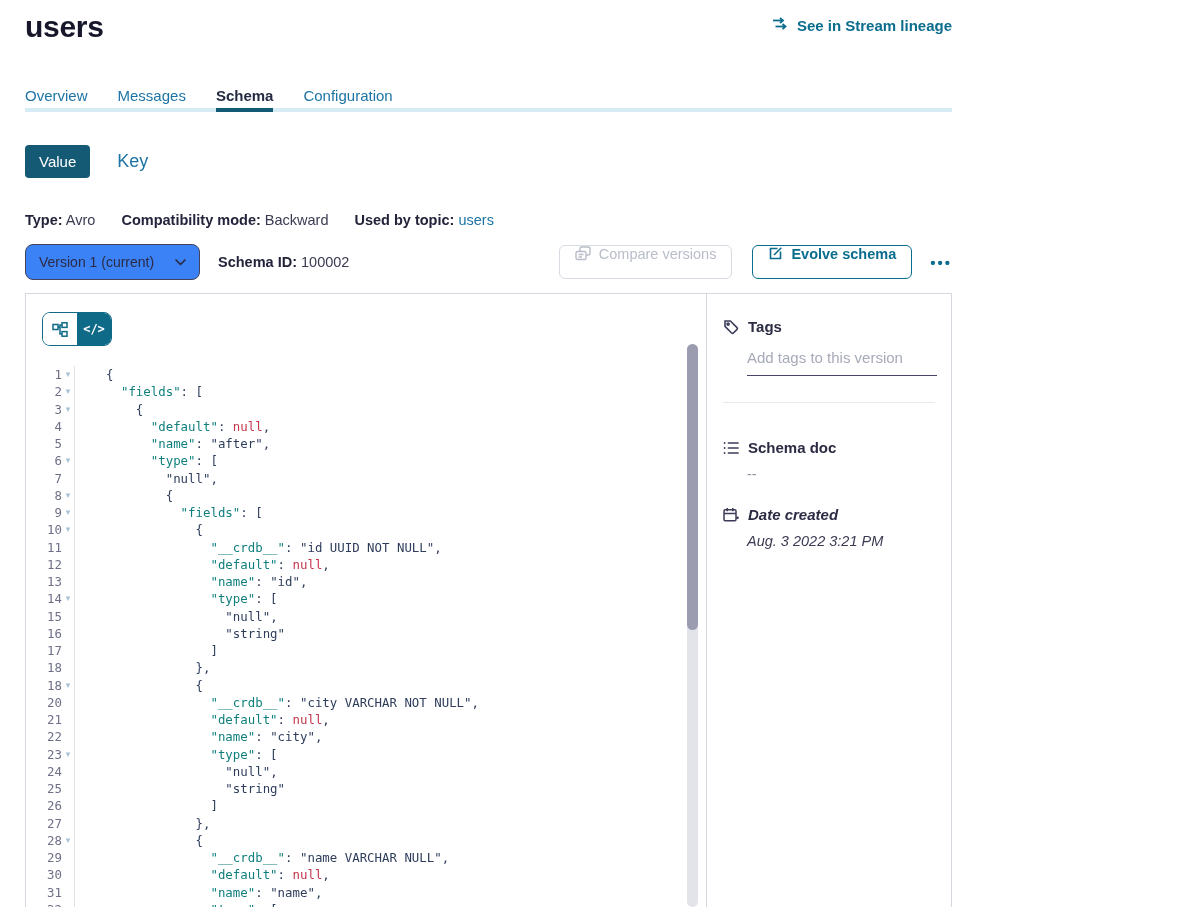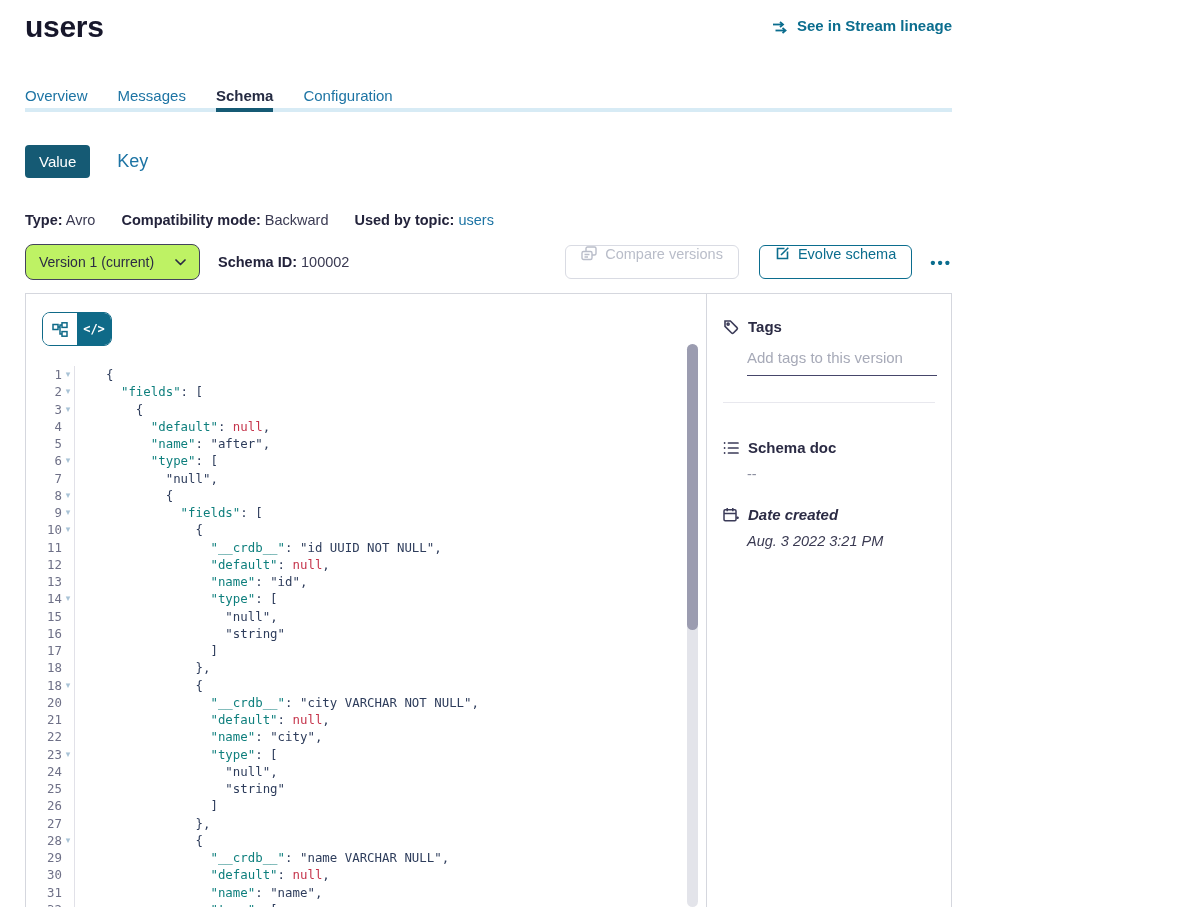--- a/index.html
+++ b/index.html
@@ -3,21 +3,21 @@
 <meta charset="utf-8">
 <style>
   * { box-sizing: border-box; margin: 0; padding: 0; }
   html, body { width: 1189px; height: 916px; overflow: hidden; background: #ffffff;
     font-family: "Liberation Sans", sans-serif; color: #2b2b44; }
   .page { width: 975px; height: 916px; padding: 0 23px 0 25px; overflow: hidden; }
 
   
   .header-row { display: flex; justify-content: space-between; align-items: flex-start; padding-top: 10px; }
   .page-title { font-size: 30px; font-weight: 700; color: #17172b; letter-spacing: -0.3px; }
-  .lineage-link { display: flex; align-items: flex-end; gap: 7px; margin-top: 7px;
+  .lineage-link { display: flex; align-items: flex-start; gap: 7px; margin-top: 7px;
     color: #0b6d8e; font-size: 15px; font-weight: 700; cursor: pointer; }
 
   
   .tabs { display: flex; gap: 30px; margin-top: 43px; border-bottom: 4px solid #d7ebf5; }
   .tab { font-size: 15px; padding-bottom: 4px; color: #1d74a4; font-weight: 500; cursor: pointer; margin-bottom: -4px; }
   .tab.active { color: #252b42; font-weight: 700; border-bottom: 4px solid #155a74; }
 
   
   .vk-row { display: flex; align-items: center; gap: 27px; margin-top: 33px; }
   .value-btn { background: #155a74; color: #fff; font-size: 15px; border: none;
@@ -26,28 +26,28 @@
 
   
   .meta-row { display: flex; gap: 26px; margin-top: 34px; font-size: 14.5px; color: #3a3a52; }
   .meta-item b { color: #23233b; }
   .meta-link { color: #1d74a4; cursor: pointer; }
 
   
   .version-row { display: flex; align-items: center; margin-top: 16px; }
   .select { width: 175px; height: 36px; border: 1px solid #43435c; border-radius: 8px;
     display: flex; align-items: center; justify-content: space-between; padding: 0 13px;
-    font-size: 14px; color: #2b2b44; cursor: pointer; background: #bef264; }
+    font-size: 14px; color: #2b2b44; cursor: pointer; background: #3b82f6; }
   .schema-id { margin-left: 18px; font-size: 14.5px; color: #3a3a52; }
   .schema-id b { color: #23233b; }
   .version-actions { margin-left: auto; display: flex; align-items: center; gap: 20px; }
   .btn { display: flex; align-items: flex-start; gap: 8px; height: 34px; padding: 0 15px;
     border-radius: 6px; background: #fff; font-size: 14.5px; cursor: pointer; }
   .btn-disabled { border: 1px solid #d9dbe3; color: #b9bdc9; font-weight: 500; cursor: default; }
-  .btn-outline { border: 1px solid #0b6d8e; color: #0b6d8e; font-weight: 400; }
+  .btn-outline { border: 1px solid #0b6d8e; color: #0b6d8e; font-weight: 700; }
   .more-btn { color: #0b6d8e; font-size: 15px; font-weight: 700; letter-spacing: 2px; cursor: pointer; margin-left: -2px; }
 
   
   .panel { margin-top: 13px; border: 1px solid #d5d7de; border-bottom: none;
     height: 614px; display: flex; overflow: hidden; }
   .editor { width: 895px; position: relative; overflow: hidden; }
   .editor-toolbar { padding: 18px 0 0 16px; height: 50px; }
   .seg { display: inline-flex; border: 1px solid #0f6a88; border-radius: 8px; overflow: hidden; }
   .seg-btn { width: 34px; height: 32px; display: flex; align-items: center; justify-content: center;
     background: #fff; border: none; cursor: pointer; }

